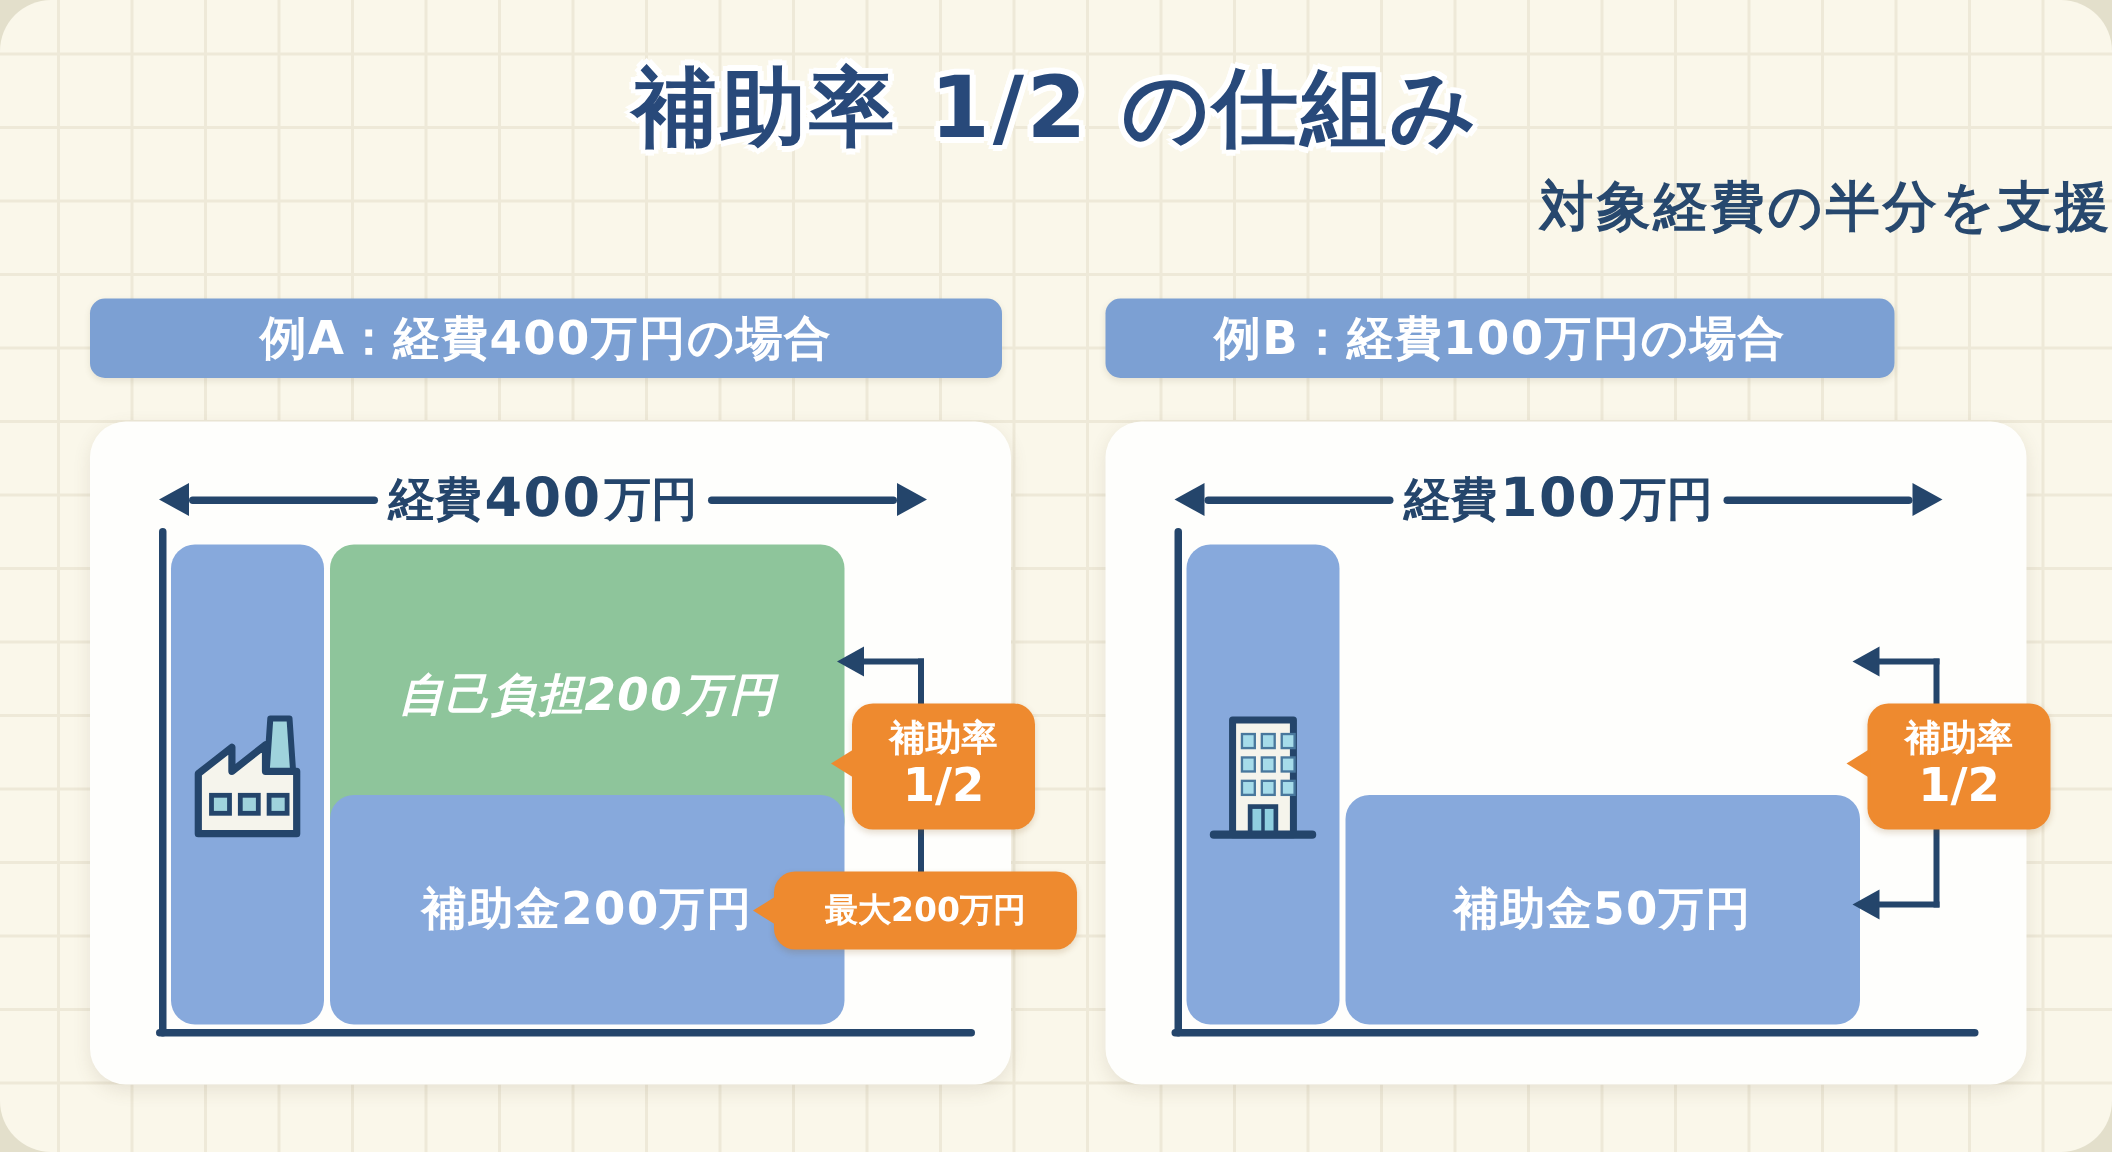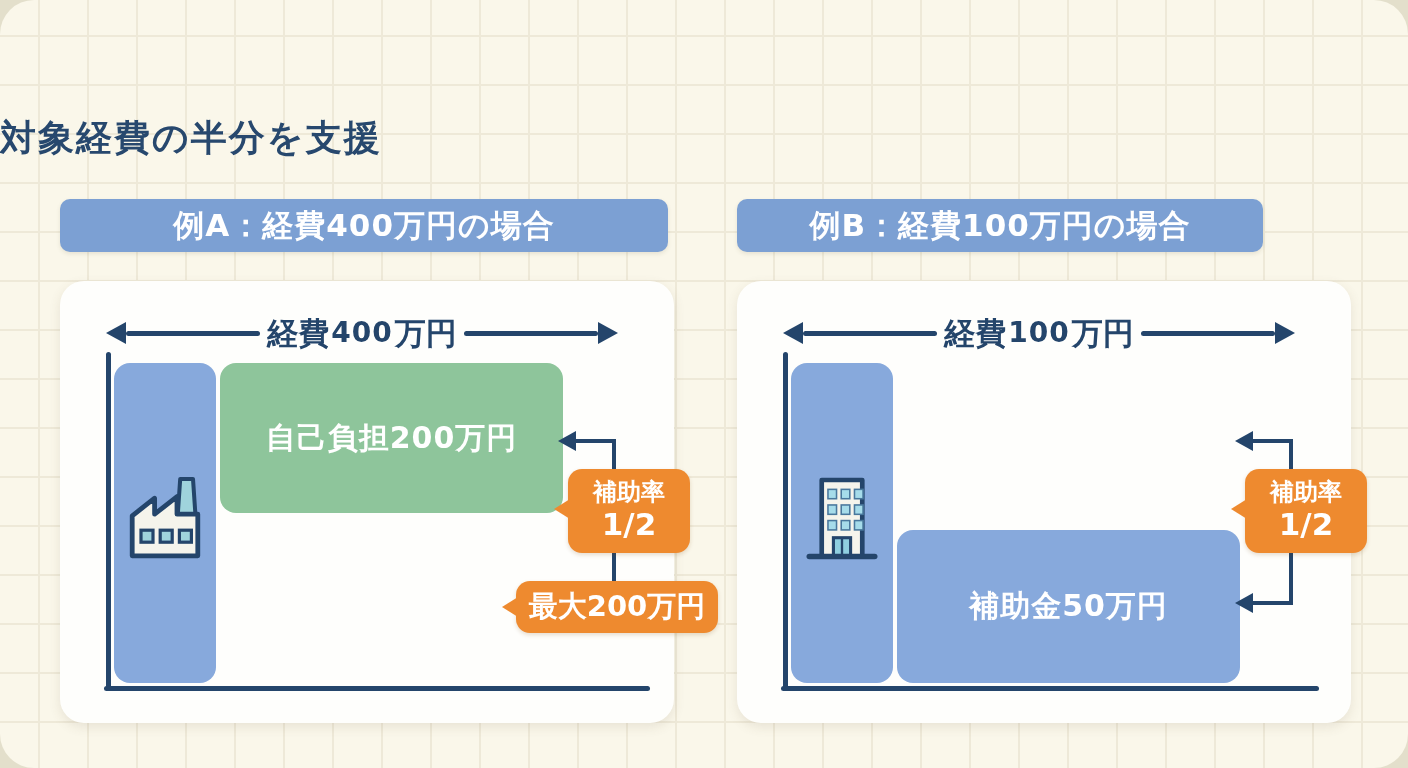--- a/index.html
+++ b/index.html
@@ -22,21 +22,21 @@
   
   .title{
     position:absolute;top:34px;left:0;width:1408px;
     text-align:center;font-size:57px;font-weight:bold;color:#28497a;
     letter-spacing:2px;
     text-shadow:-3px -3px 0 #fff,3px -3px 0 #fff,-3px 3px 0 #fff,3px 3px 0 #fff,
                 -4px 0 0 #fff,4px 0 0 #fff,0 -4px 0 #fff,0 4px 0 #fff;
   }
   .subtitle{
     position:absolute;top:114px;left:0;width:1408px;
-    text-align:left;font-size:36px;font-weight:bold;color:#27486e;
+    text-align:right;font-size:36px;font-weight:bold;color:#27486e;
     letter-spacing:2px;
   }
   
   .hdr{
     position:absolute;top:199px;height:53px;border-radius:10px;
     background:#7ca0d3;color:#ffffff;font-size:31px;font-weight:bold;
     display:flex;align-items:center;justify-content:center;letter-spacing:1px;
     box-shadow:0 2px 4px rgba(90,80,50,.12);
   }
   .hdr-a{left:60px;width:608px;}
@@ -55,38 +55,38 @@
     display:flex;align-items:center;
   }
   .aline{flex:1;height:5px;background:#24456b;border-radius:3px;}
   .ah{width:0;height:0;border-top:11px solid transparent;border-bottom:11px solid transparent;}
   .ah-left{border-right:20px solid #24456b;}
   .ah-right{border-left:20px solid #24456b;}
   .alabel{
     margin:0 7px;color:#24456b;font-weight:bold;font-size:31px;
     white-space:nowrap;display:flex;align-items:center;line-height:1;
   }
-  .alabel .num{font-size:28px;margin:0 2px;letter-spacing:1px;}
+  .alabel .num{font-size:36px;margin:0 2px;letter-spacing:1px;}
   
   .axis-v{position:absolute;left:46px;top:71px;width:5px;height:339px;background:#24456b;border-radius:3px;}
   .axis-h{position:absolute;left:44px;top:405px;height:5px;background:#24456b;border-radius:3px;}
   .card-a .axis-h{width:546px;}
   .card-b .axis-h{width:538px;}
   
   .col-blue{
     position:absolute;left:54px;top:82px;width:102px;height:320px;
     background:#87a9dc;border-radius:16px;
     display:flex;align-items:center;justify-content:center;
   }
   .box{
     position:absolute;left:160px;width:343px;border-radius:16px;
     display:flex;align-items:center;justify-content:center;
     color:#ffffff;font-size:30px;font-weight:bold;letter-spacing:1px;white-space:nowrap;
   }
-  .box-green{top:82px;height:150px;background:#8ec59b;}
+  .box-green{top:82px;height:201px;background:#8ec59b;font-style:italic;}
   .box-blue{top:249px;height:153px;background:#87a9dc;}
   
   .br-h{position:absolute;left:514px;width:42px;height:4px;background:#24456b;}
   .br-h-top{top:158px;}
   .br-h-bot{top:320px;}
   .br-ah{
     position:absolute;left:498px;width:0;height:0;
     border-top:10px solid transparent;border-bottom:10px solid transparent;
     border-right:18px solid #24456b;
   }
@@ -108,30 +108,31 @@
   .badge-rate{
     left:508px;top:188px;width:122px;height:84px;
     display:flex;flex-direction:column;align-items:center;justify-content:center;
     line-height:1.15;text-align:left;
   }
   .badge-rate .l1{font-size:24px;}
   .badge-rate .l2{font-size:31px;}
   .badge-rate .tail{top:30px;}
   .badge-max{
     left:456px;top:300px;width:202px;height:52px;
-    display:flex;align-items:center;justify-content:center;font-size:29px;white-space:nowrap;
+    display:flex;align-items:center;justify-content:center;font-size:22px;white-space:nowrap;
   }
   .badge-max .tail{top:16px;}
   .icon-wrap{display:flex;align-items:center;justify-content:center;transform:translateY(-4px);}
 </style>
 </head>
 <body>
 
 <div class="canvas">
 
+  <div class="title">補助率 1/2 の仕組み</div>
   <div class="subtitle">対象経費の半分を支援</div>
 
   <div class="hdr hdr-a">例A：経費400万円の場合</div>
   <div class="hdr hdr-b">例B：経費100万円の場合</div>
 
   <div class="card card-a">
     <div class="span-arrow">
       <span class="ah ah-left"></span>
       <span class="aline"></span>
       <span class="alabel">
@@ -153,20 +154,23 @@
           <path d="M14 54 L42 32 L42 52 L70 30 L70 52 L96 52 L96 104 L14 104 Z" fill="#f5f4ec" stroke="#24456b" stroke-width="6" stroke-linejoin="round"></path>
           <rect x="25" y="72" width="15" height="15" fill="#9fd3dc" stroke="#24456b" stroke-width="4"></rect>
           <rect x="49" y="72" width="15" height="15" fill="#9fd3dc" stroke="#24456b" stroke-width="4"></rect>
           <rect x="73" y="72" width="15" height="15" fill="#9fd3dc" stroke="#24456b" stroke-width="4"></rect>
         </svg>
       </span>
     </div>
 
     <div class="box box-green">
       <span>自己負担200万円</span>
+    </div>
+    <div class="box box-blue">
+      <span>補助金200万円</span>
     </div>
 
     <span class="br-ah br-ah-top"></span>
     <div class="br-h br-h-top"></div>
     <div class="br-v"></div>
 
     <div class="badge badge-rate">
       <span class="l1">補助率</span>
       <span class="l2">1/2</span>
       <span class="tail"></span>

